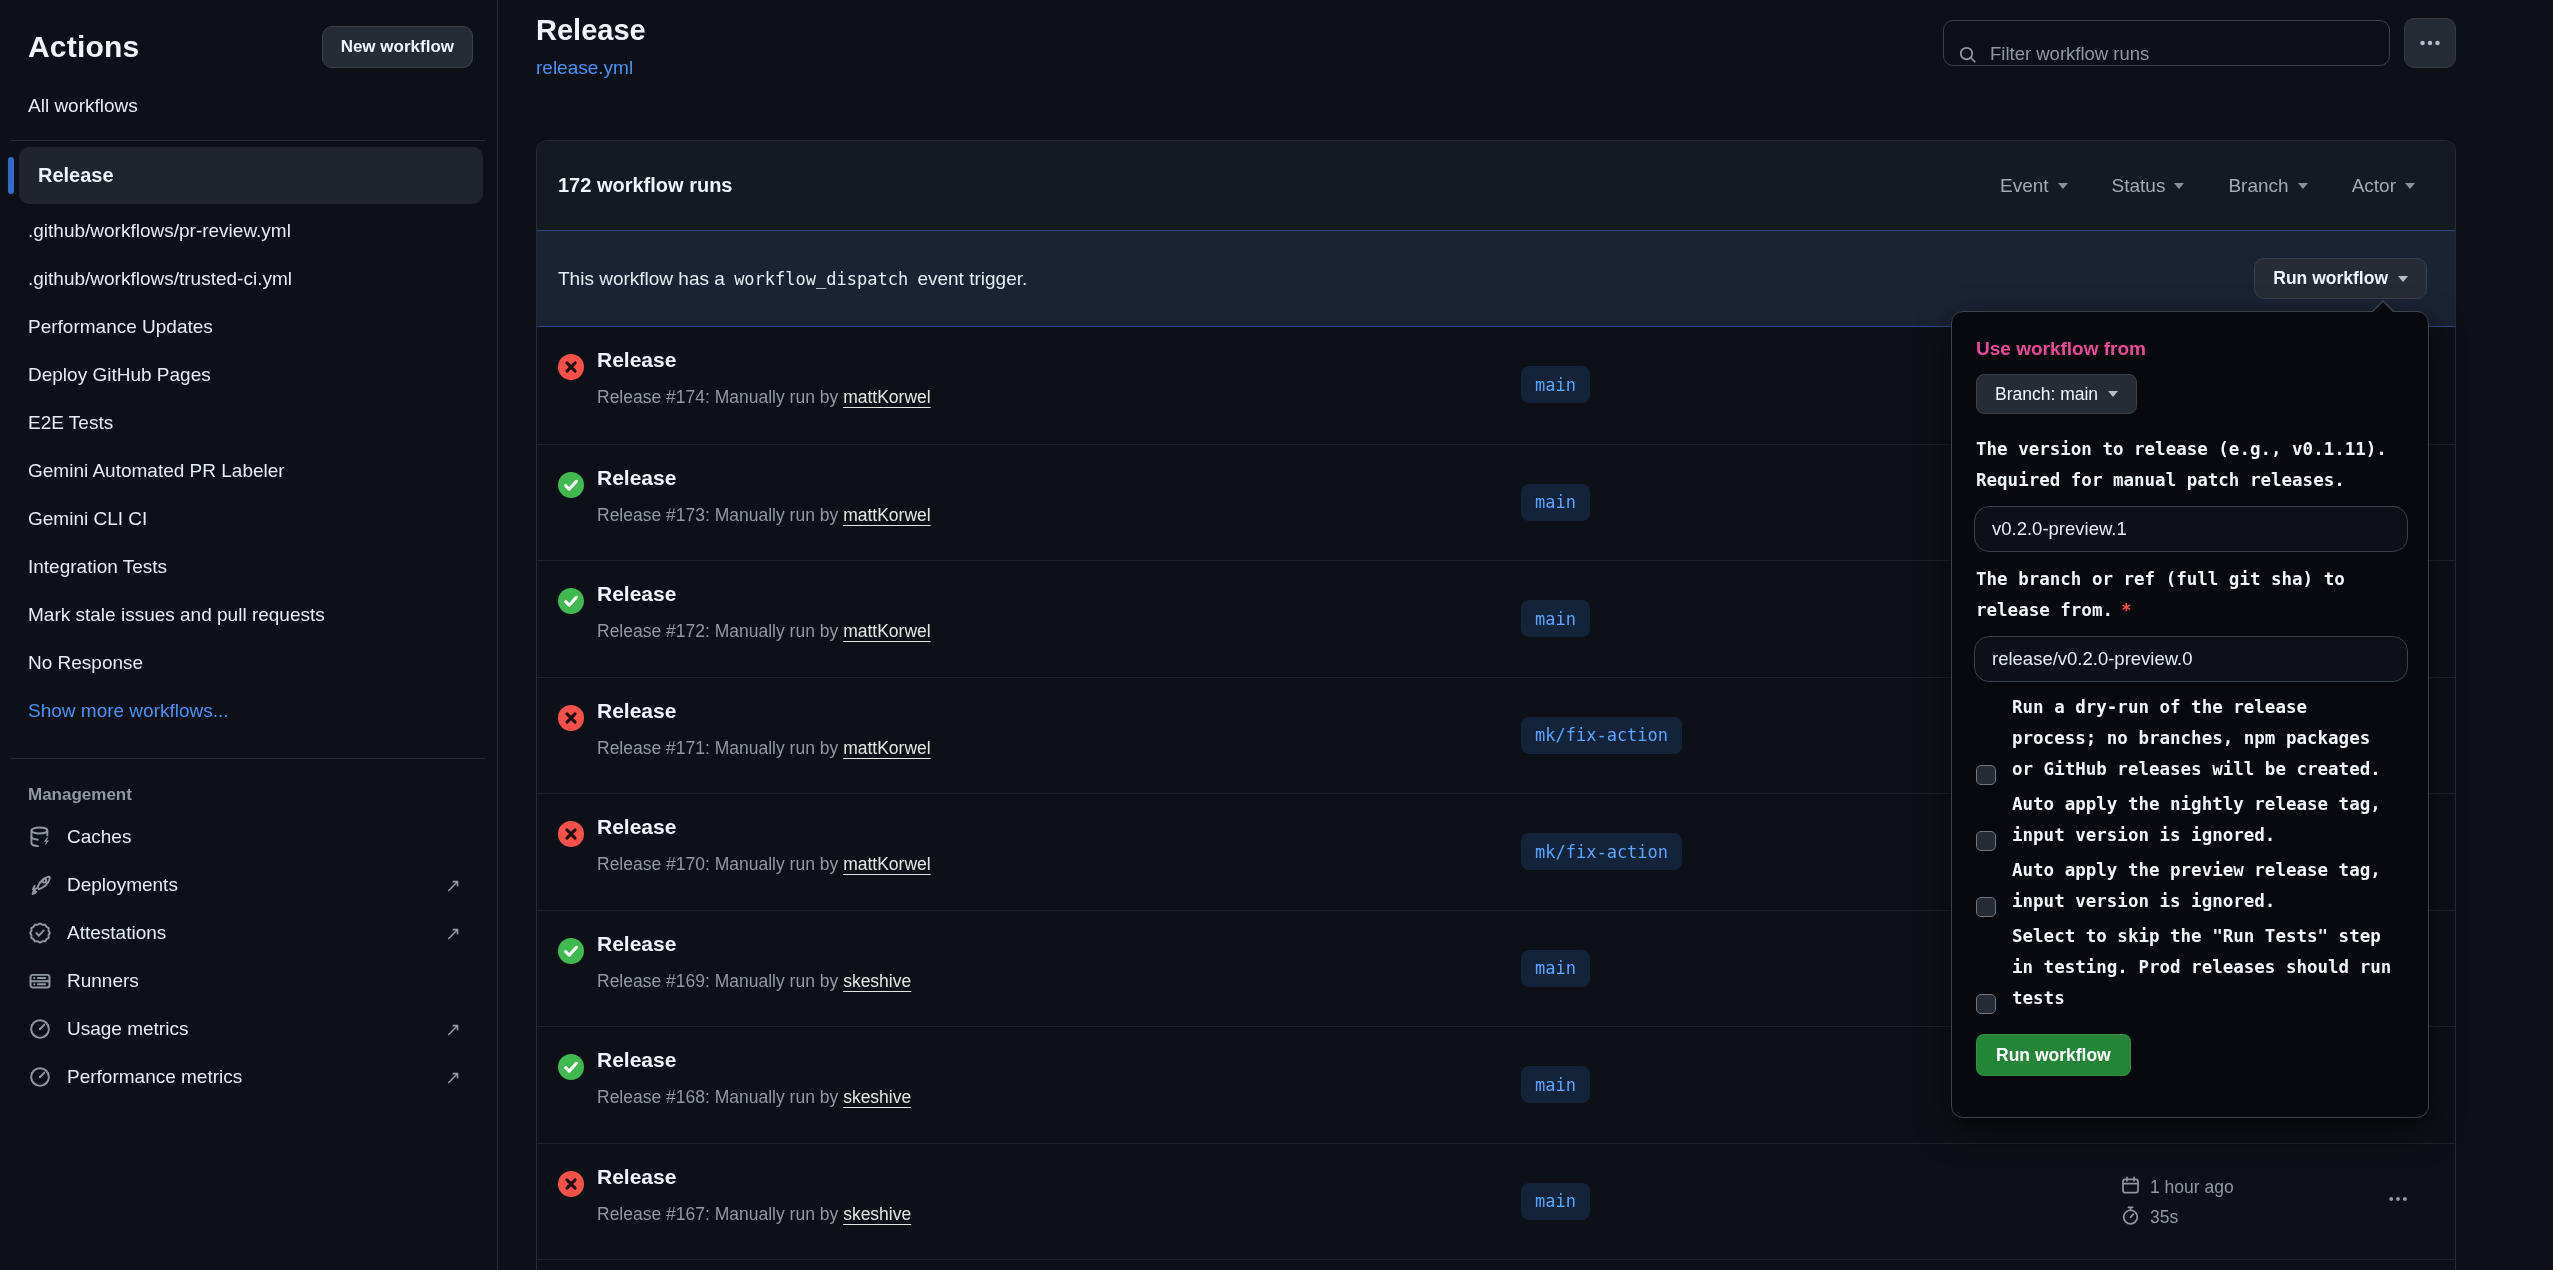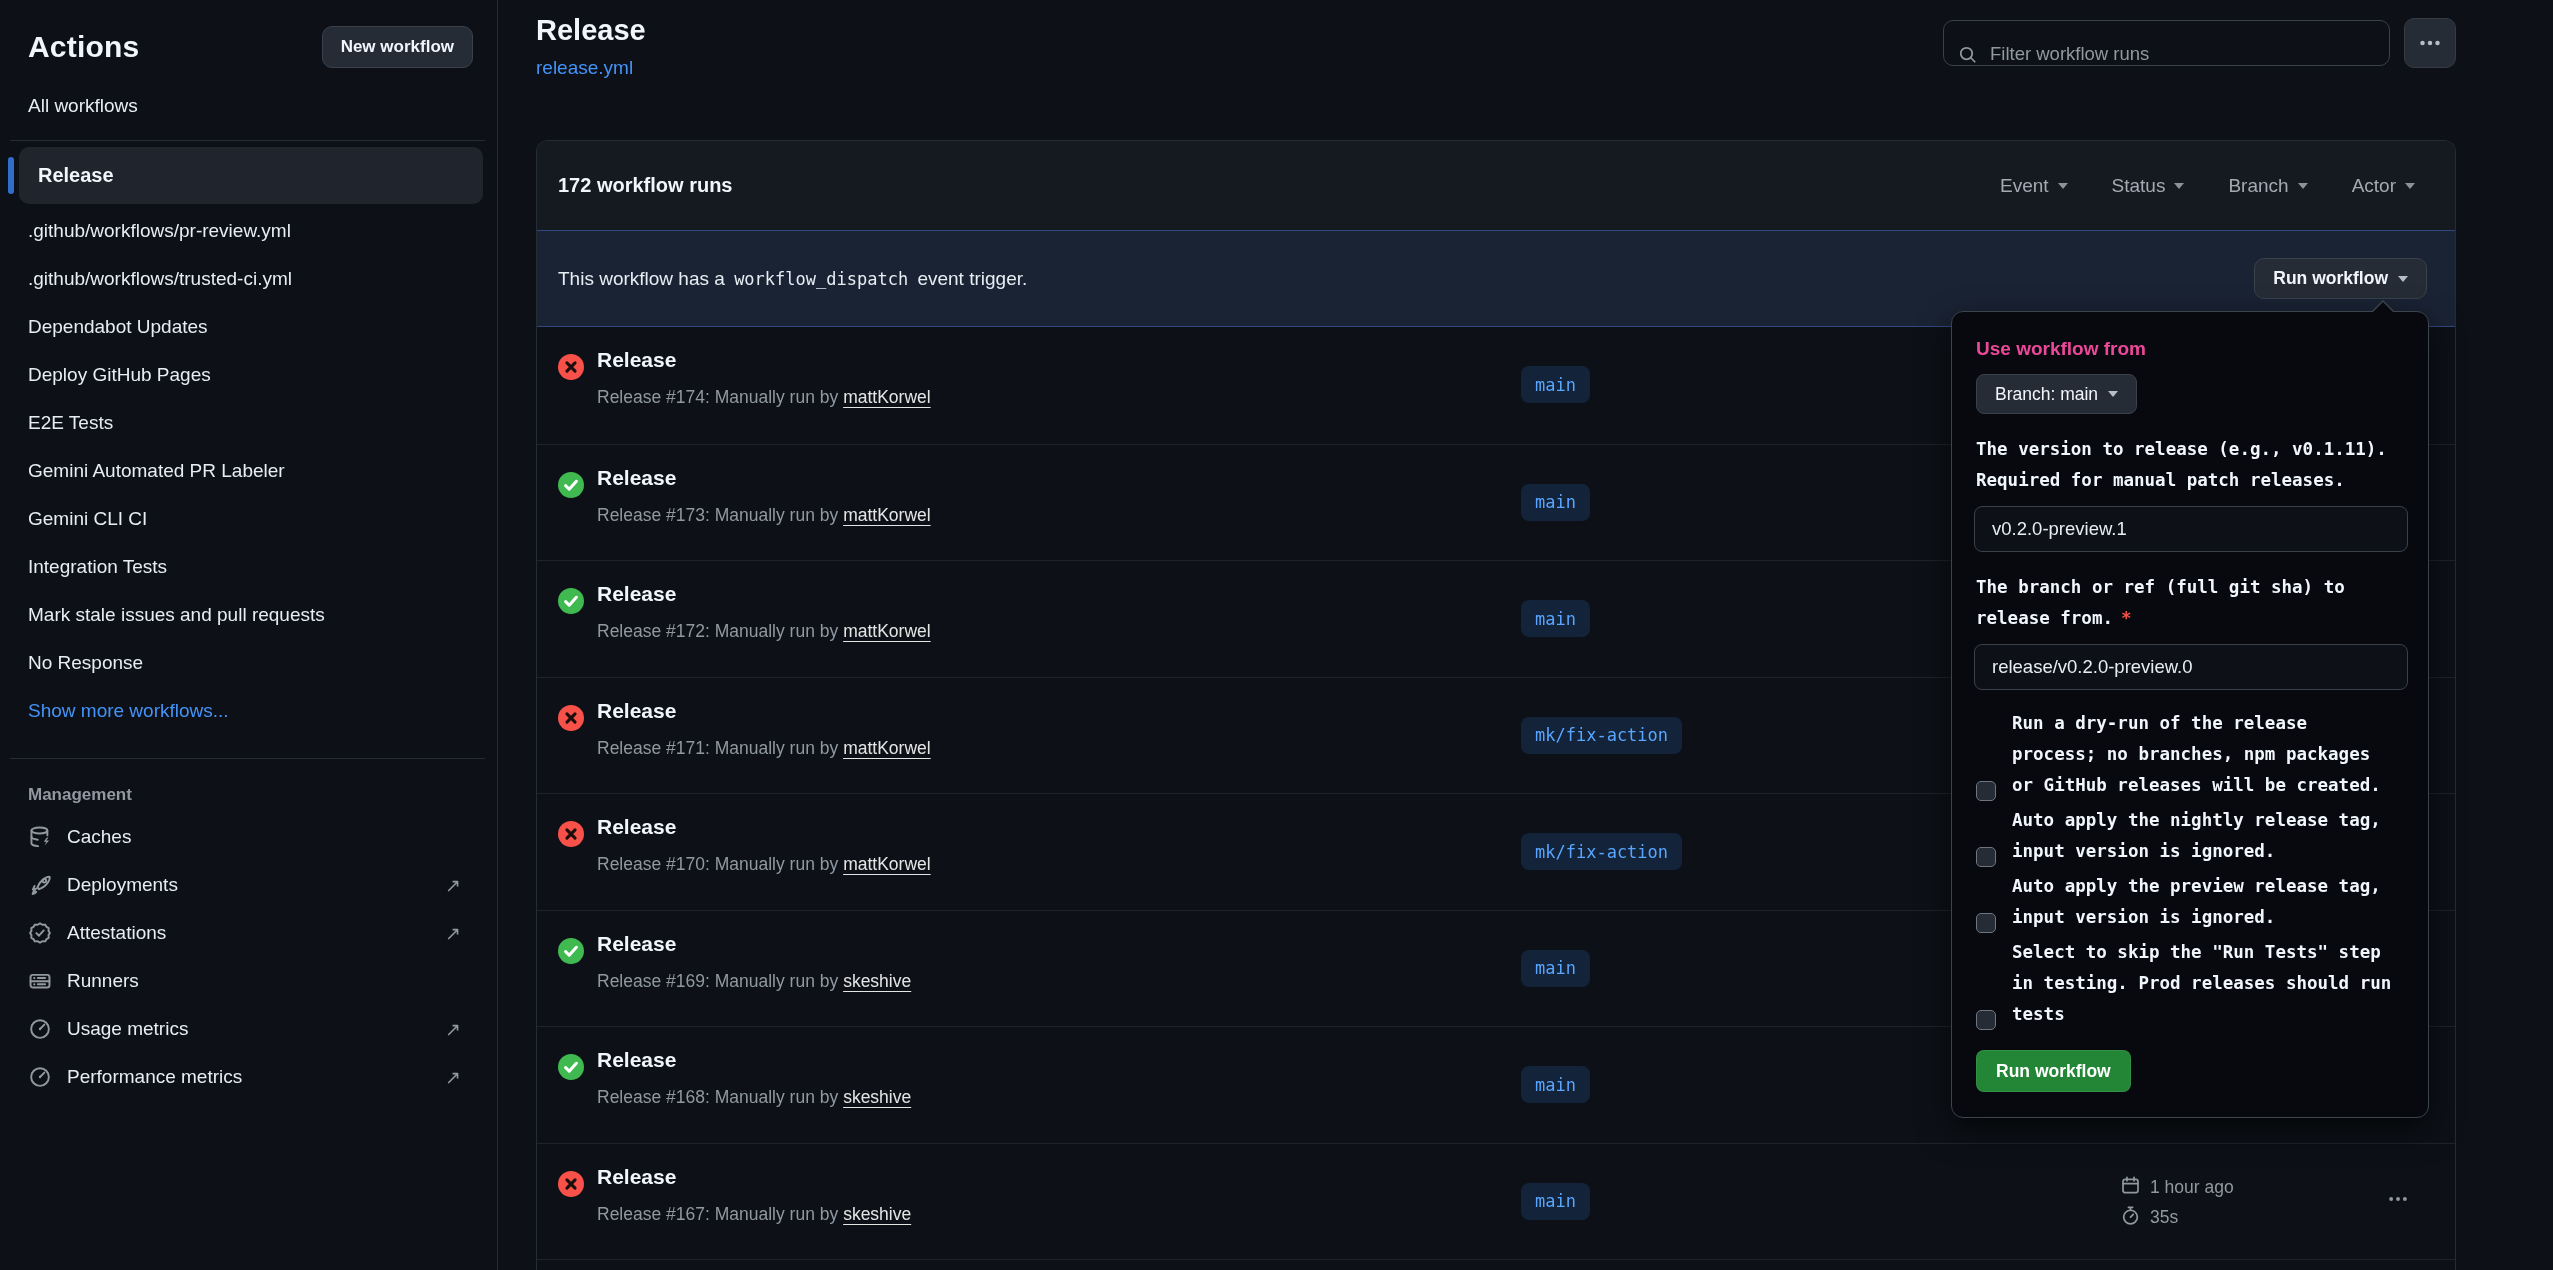--- a/index.html
+++ b/index.html
@@ -133,22 +133,22 @@
   .pop-caret-fill { position: absolute; top: -10px; left: 421px; width: 0; height: 0;
     border-left: 10px solid transparent; border-right: 10px solid transparent; border-bottom: 10px solid #07090e; }
   .popover-inner { padding: 26px 22px 0 22px; }
   .popover-inner h3 { font-size: 19px; font-weight: 700; color: #ec4899; margin: 0 2px 14px 2px; }
   .branch-btn { height: 40px; border-radius: 8px; margin: 0 2px 14px 2px; font-size: 17.5px; font-weight: 500; }
   .mono { font-family: "DejaVu Sans Mono", monospace; font-weight: 700; color: #f0f6fc; }
   .field-label { font-size: 17.5px; line-height: 31px; margin: 6px 2px 10px 2px; width: 436px; }
   .req { color: #f85149; padding-left: 8px; font-weight: 700; }
   .field input {
     width: 434px; height: 46px; background: #0d1117; border: 1px solid #3a414b;
-    border-radius: 8px; color: #e6edf3; font-size: 18.5px; padding: 0 17px; outline: none;
-    font-family: "Liberation Sans", sans-serif; margin-bottom: 14px;
+    border-radius: 15px; color: #e6edf3; font-size: 18.5px; padding: 0 17px; outline: none;
+    font-family: "Liberation Sans", sans-serif; margin-bottom: 6px;
   }
   .cb { display: flex; gap: 16px; margin: 4px 2px 4px 2px; cursor: pointer; align-items: flex-end; }
   .cb .box {
     flex: none; width: 20px; height: 20px; margin-top: 5px; border-radius: 5px;
     background: #262c36; border: 1px solid #6e7681; cursor: pointer;
   }
   .cb .cb-text { font-size: 17.5px; line-height: 31px; width: 382px; }
   .btn-green {
     margin: 16px 2px 0 2px; height: 42px; padding: 0 19px; border: 1px solid rgba(255,255,255,.08);
     border-radius: 8px; background: #238636; color: #ffffff; font-size: 17.5px; font-weight: 600;
@@ -164,21 +164,21 @@
     <div class="sidebar-head">
       <h1>Actions</h1>
       <button class="btn">New workflow</button>
     </div>
     <div class="all-workflows">All workflows</div>
     <div class="divider"></div>
     <nav id="workflow-list">
         <div class="wf-item selected">Release</div>
         <div class="wf-item">.github/workflows/pr-review.yml</div>
         <div class="wf-item">.github/workflows/trusted-ci.yml</div>
-        <div class="wf-item">Dependabot Updates</div>
+        <div class="wf-item">Performance Updates</div>
         <div class="wf-item">Deploy GitHub Pages</div>
         <div class="wf-item">E2E Tests</div>
         <div class="wf-item">Gemini Automated PR Labeler</div>
         <div class="wf-item">Gemini CLI CI</div>
         <div class="wf-item">Integration Tests</div>
         <div class="wf-item">Mark stale issues and pull requests</div>
         <div class="wf-item">No Response</div>
         <div class="wf-item linkish">Show more workflows...</div>
       </nav>
     <div class="divider"></div>

